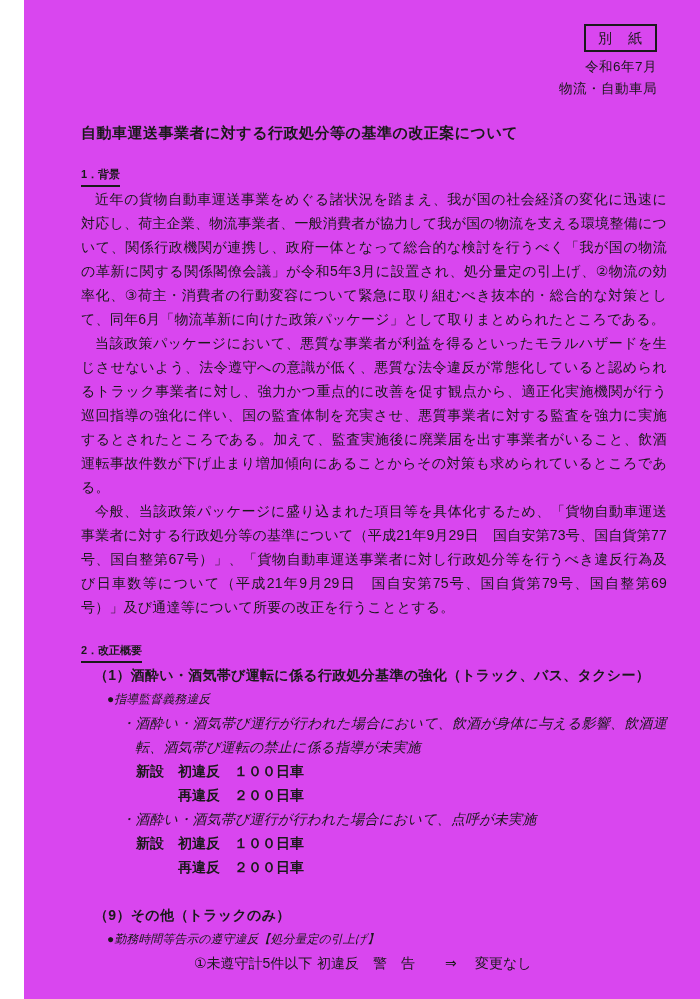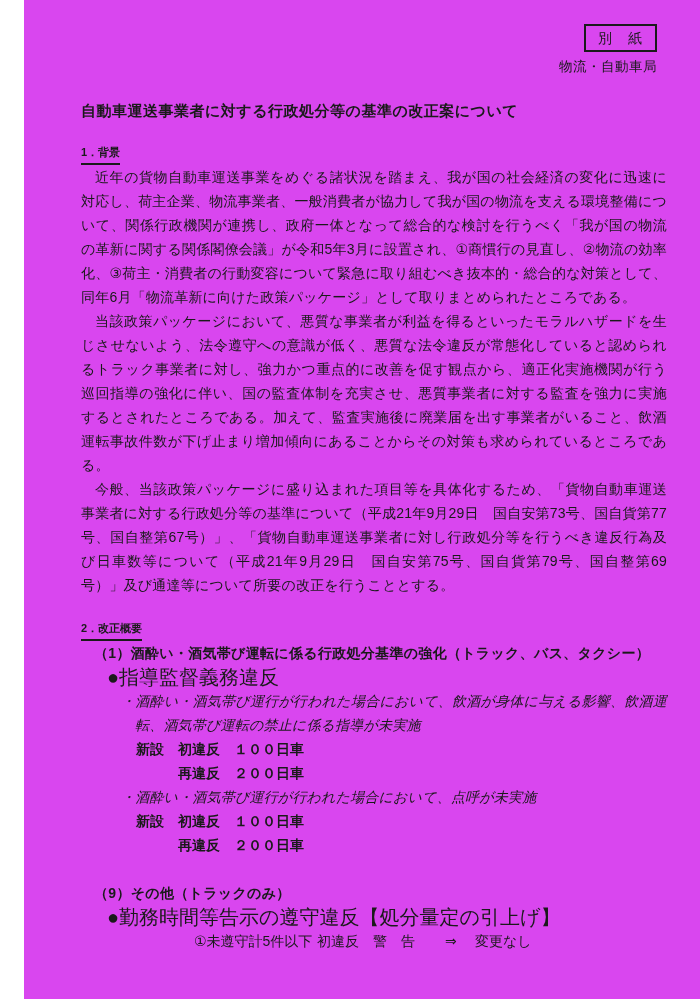--- a/index.html
+++ b/index.html
@@ -73,22 +73,23 @@
   }
   .sub-heading {
     margin-left: 13px;
     font-size: 14px;
     font-weight: bold;
     line-height: 24px;
     letter-spacing: 0.3px;
   }
   .bullet-line {
     margin-left: 26px;
-    font-size: 20px;
-    line-height: 24px;
+    font-size: 12px;
+    line-height: 24px;
+    font-style: italic;
   }
   .detail-line {
     margin-left: 40px;
     padding-left: 14px;
     text-indent: -14px;
     font-size: 14px;
     line-height: 24px;
     text-align: justify;
     letter-spacing: 0.2px;
     font-style: italic;
@@ -132,29 +133,30 @@
     width: 30px;
   }
 </style>
 </head>
 <body>
 
 <div class="page">
 
   <div class="header">
     <span class="badge">別　紙</span>
+    <div class="hline">令和6年7月</div>
     <div class="hline">物流・自動車局</div>
   </div>
 
   <div class="title">自動車運送事業者に対する行政処分等の基準の改正案について</div>
 
   <div class="sec-heading">
     <span class="u">1．背景</span>
   </div>
-  <p class="para">近年の貨物自動車運送事業をめぐる諸状況を踏まえ、我が国の社会経済の変化に迅速に対応し、荷主企業、物流事業者、一般消費者が協力して我が国の物流を支える環境整備について、関係行政機関が連携し、政府一体となって総合的な検討を行うべく「我が国の物流の革新に関する関係閣僚会議」が令和5年3月に設置され、①商慣行の見直し、②物流の効率化、③荷主・消費者の行動変容について緊急に取り組むべき抜本的・総合的な対策として、同年6月「物流革新に向けた政策パッケージ」として取りまとめられたところである。</p>
+  <p class="para">近年の貨物自動車運送事業をめぐる諸状況を踏まえ、我が国の社会経済の変化に迅速に対応し、荷主企業、物流事業者、一般消費者が協力して我が国の物流を支える環境整備について、関係行政機関が連携し、政府一体となって総合的な検討を行うべく「我が国の物流の革新に関する関係閣僚会議」が令和5年3月に設置され、処分量定の引上げ、②物流の効率化、③荷主・消費者の行動変容について緊急に取り組むべき抜本的・総合的な対策として、同年6月「物流革新に向けた政策パッケージ」として取りまとめられたところである。</p>
   <p class="para">当該政策パッケージにおいて、悪質な事業者が利益を得るといったモラルハザードを生じさせないよう、法令遵守への意識が低く、悪質な法令違反が常態化していると認められるトラック事業者に対し、強力かつ重点的に改善を促す観点から、適正化実施機関が行う巡回指導の強化に伴い、国の監査体制を充実させ、悪質事業者に対する監査を強力に実施するとされたところである。加えて、監査実施後に廃業届を出す事業者がいること、飲酒運転事故件数が下げ止まり増加傾向にあることからその対策も求められているところである。</p>
   <p class="para">今般、当該政策パッケージに盛り込まれた項目等を具体化するため、「貨物自動車運送事業者に対する行政処分等の基準について（平成21年9月29日　国自安第73号、国自貨第77号、国自整第67号）」、「貨物自動車運送事業者に対し行政処分等を行うべき違反行為及び日車数等について（平成21年9月29日　国自安第75号、国自貨第79号、国自整第69号）」及び通達等について所要の改正を行うこととする。</p>
 
   <div class="sec-heading">
     <span class="u">2．改正概要</span>
   </div>
 
   <div class="sub-heading">（1）酒酔い・酒気帯び運転に係る行政処分基準の強化（トラック、バス、タクシー）</div>
 
   <div>

